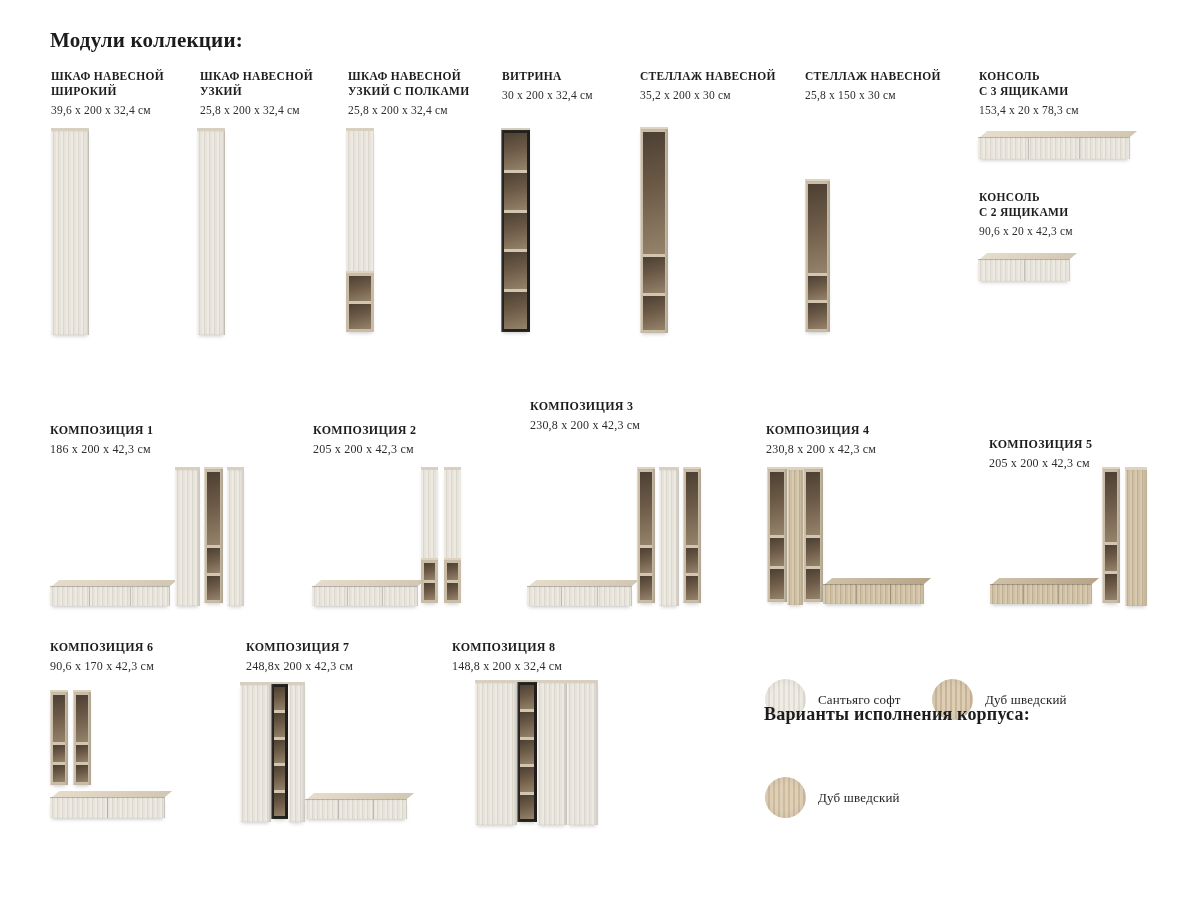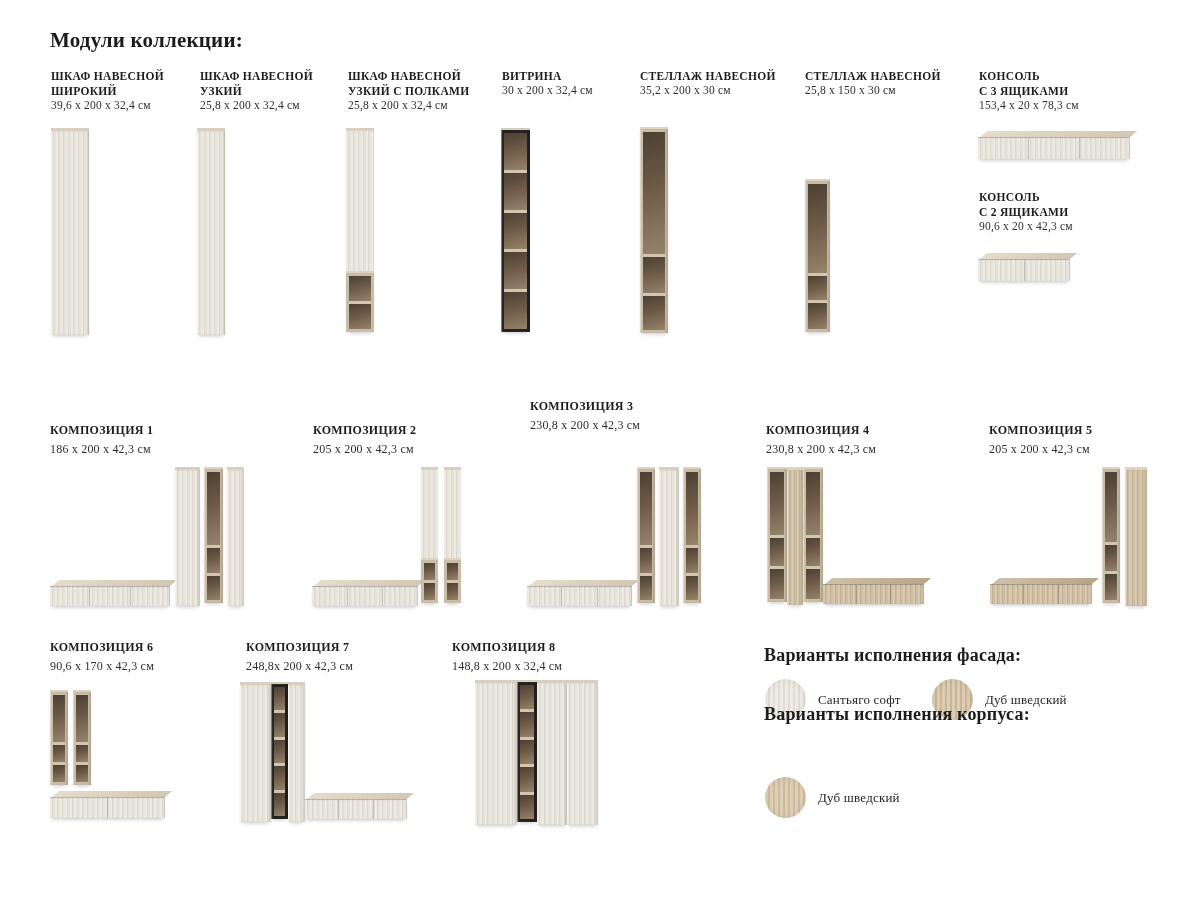--- a/index.html
+++ b/index.html
@@ -4,21 +4,21 @@
 <style>
   html,body{margin:0;padding:0;background:#ffffff;}
   #page{
     position:relative;width:1200px;height:900px;background:#ffffff;overflow:hidden;
     font-family:"Liberation Sans", sans-serif;color:#1d1d1d;
   }
   .abs{position:absolute;font-family:Liberation Serif, serif;}
   .h1{font-size:21px;font-weight:700;letter-spacing:.2px;color:#1c1c1c;}
   .h2{font-size:18px;font-weight:700;letter-spacing:.2px;color:#1c1c1c;}
   .mname{font-size:11.5px;font-weight:600;line-height:15px;letter-spacing:.3px;color:#1d1d1d;white-space:pre-line;}
-  .mdims{font-size:11.5px;font-weight:400;color:#2d2d2d;letter-spacing:.2px;}
+  .mdims{font-size:11.5px;font-weight:400;margin-top:5px;color:#2d2d2d;letter-spacing:.2px;}
   .cname{font-size:12px;font-weight:600;letter-spacing:.3px;color:#1d1d1d;}
   .cdims{font-size:12px;font-weight:400;margin-top:4px;color:#2d2d2d;letter-spacing:.2px;}
   .swlabel{font-size:13px;color:#1f1f1f;letter-spacing:.2px;}
 
   
   .flut-w{background:repeating-linear-gradient(90deg,#edeae3 0 2px,#dcd7cd 2px 3px,#e7e3db 3px 5px);}
   .flut-o{background:repeating-linear-gradient(90deg,#d8cab1 0 2px,#c0ae90 2px 3px,#cfbfa4 3px 5px);}
   .top-w{border-top:3px solid #d8cfc0;}
   .top-o{border-top:3px solid #ded3bd;}
   .side-sh{box-shadow:inset -2px 0 2px rgba(0,0,0,.12),inset 1px 0 1px rgba(255,255,255,.45),0 3px 4px -2px rgba(0,0,0,.22);}
@@ -145,21 +145,21 @@
     <div class="cdims">205 x 200 x 42,3 см</div>
   </div>
   <div class="abs" style="left:530px;top:399px">
     <div class="cname">КОМПОЗИЦИЯ 3</div>
     <div class="cdims">230,8 x 200 x 42,3 см</div>
   </div>
   <div class="abs" style="left:766px;top:423px">
     <div class="cname">КОМПОЗИЦИЯ 4</div>
     <div class="cdims">230,8 x 200 x 42,3 см</div>
   </div>
-  <div class="abs" style="left:989px;top:423px">
+  <div class="abs" style="left:989px;top:437px">
     <div class="cname">КОМПОЗИЦИЯ 5</div>
     <div class="cdims">205 x 200 x 42,3 см</div>
   </div>
 
   <div class="console" style="left:50px;top:580px;width:120px">
     <div class="c-top"></div>
     <div class="c-front flut-w" style="height:19px">
         <div></div>
         <div></div>
         <div></div>
@@ -330,21 +330,20 @@
       <div class="shf"></div>
       <div class="sec"></div>
       <div class="shf"></div>
       <div class="sec"></div>
       <div class="shf"></div>
       <div class="sec"></div>
   </div>
   <div class="abs flut-w top-w side-sh" style="left:537px;top:680px;width:30px;height:142px"></div>
   <div class="abs flut-w top-w side-sh" style="left:567px;top:680px;width:31px;height:142px"></div>
 
-  <div class="abs h2" style="left:764px;top:645px">Варианты исполнения фасада:</div>
 
   <div class="abs swatch sw-santiago" style="left:765px;top:679px"></div>
   <div class="abs swlabel" style="left:818px;top:692px">Сантьяго софт</div>
 
   <div class="abs swatch sw-oak" style="left:932px;top:679px"></div>
   <div class="abs swlabel" style="left:985px;top:692px">Дуб шведский</div>
 
   <div class="abs h2" style="left:764px;top:704px">Варианты исполнения корпуса:</div>
 
   <div class="abs swatch sw-oak2" style="left:765px;top:777px"></div>

